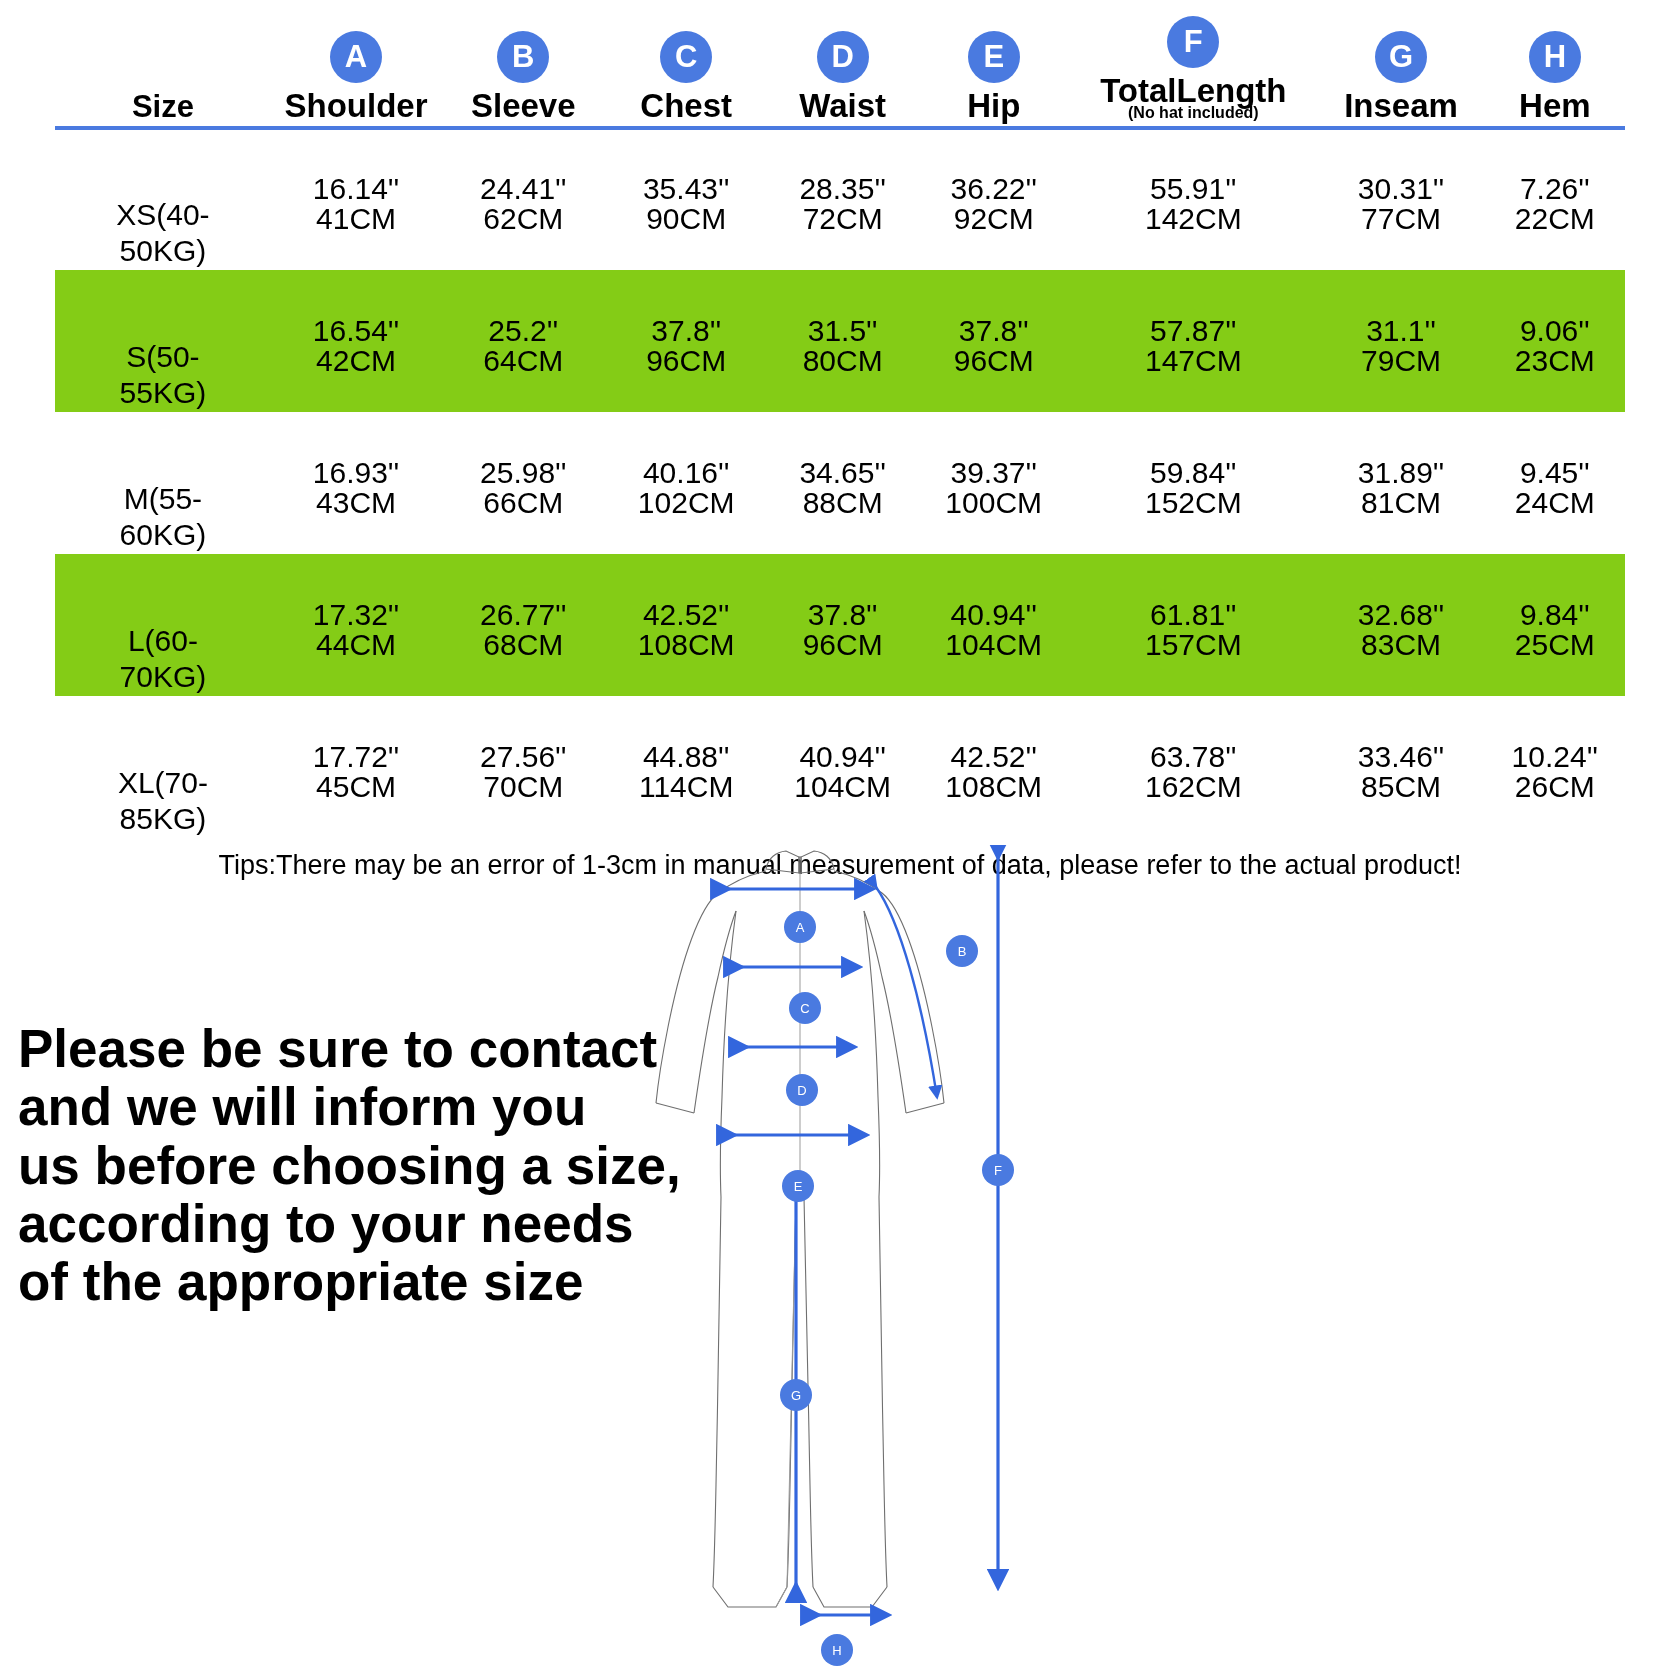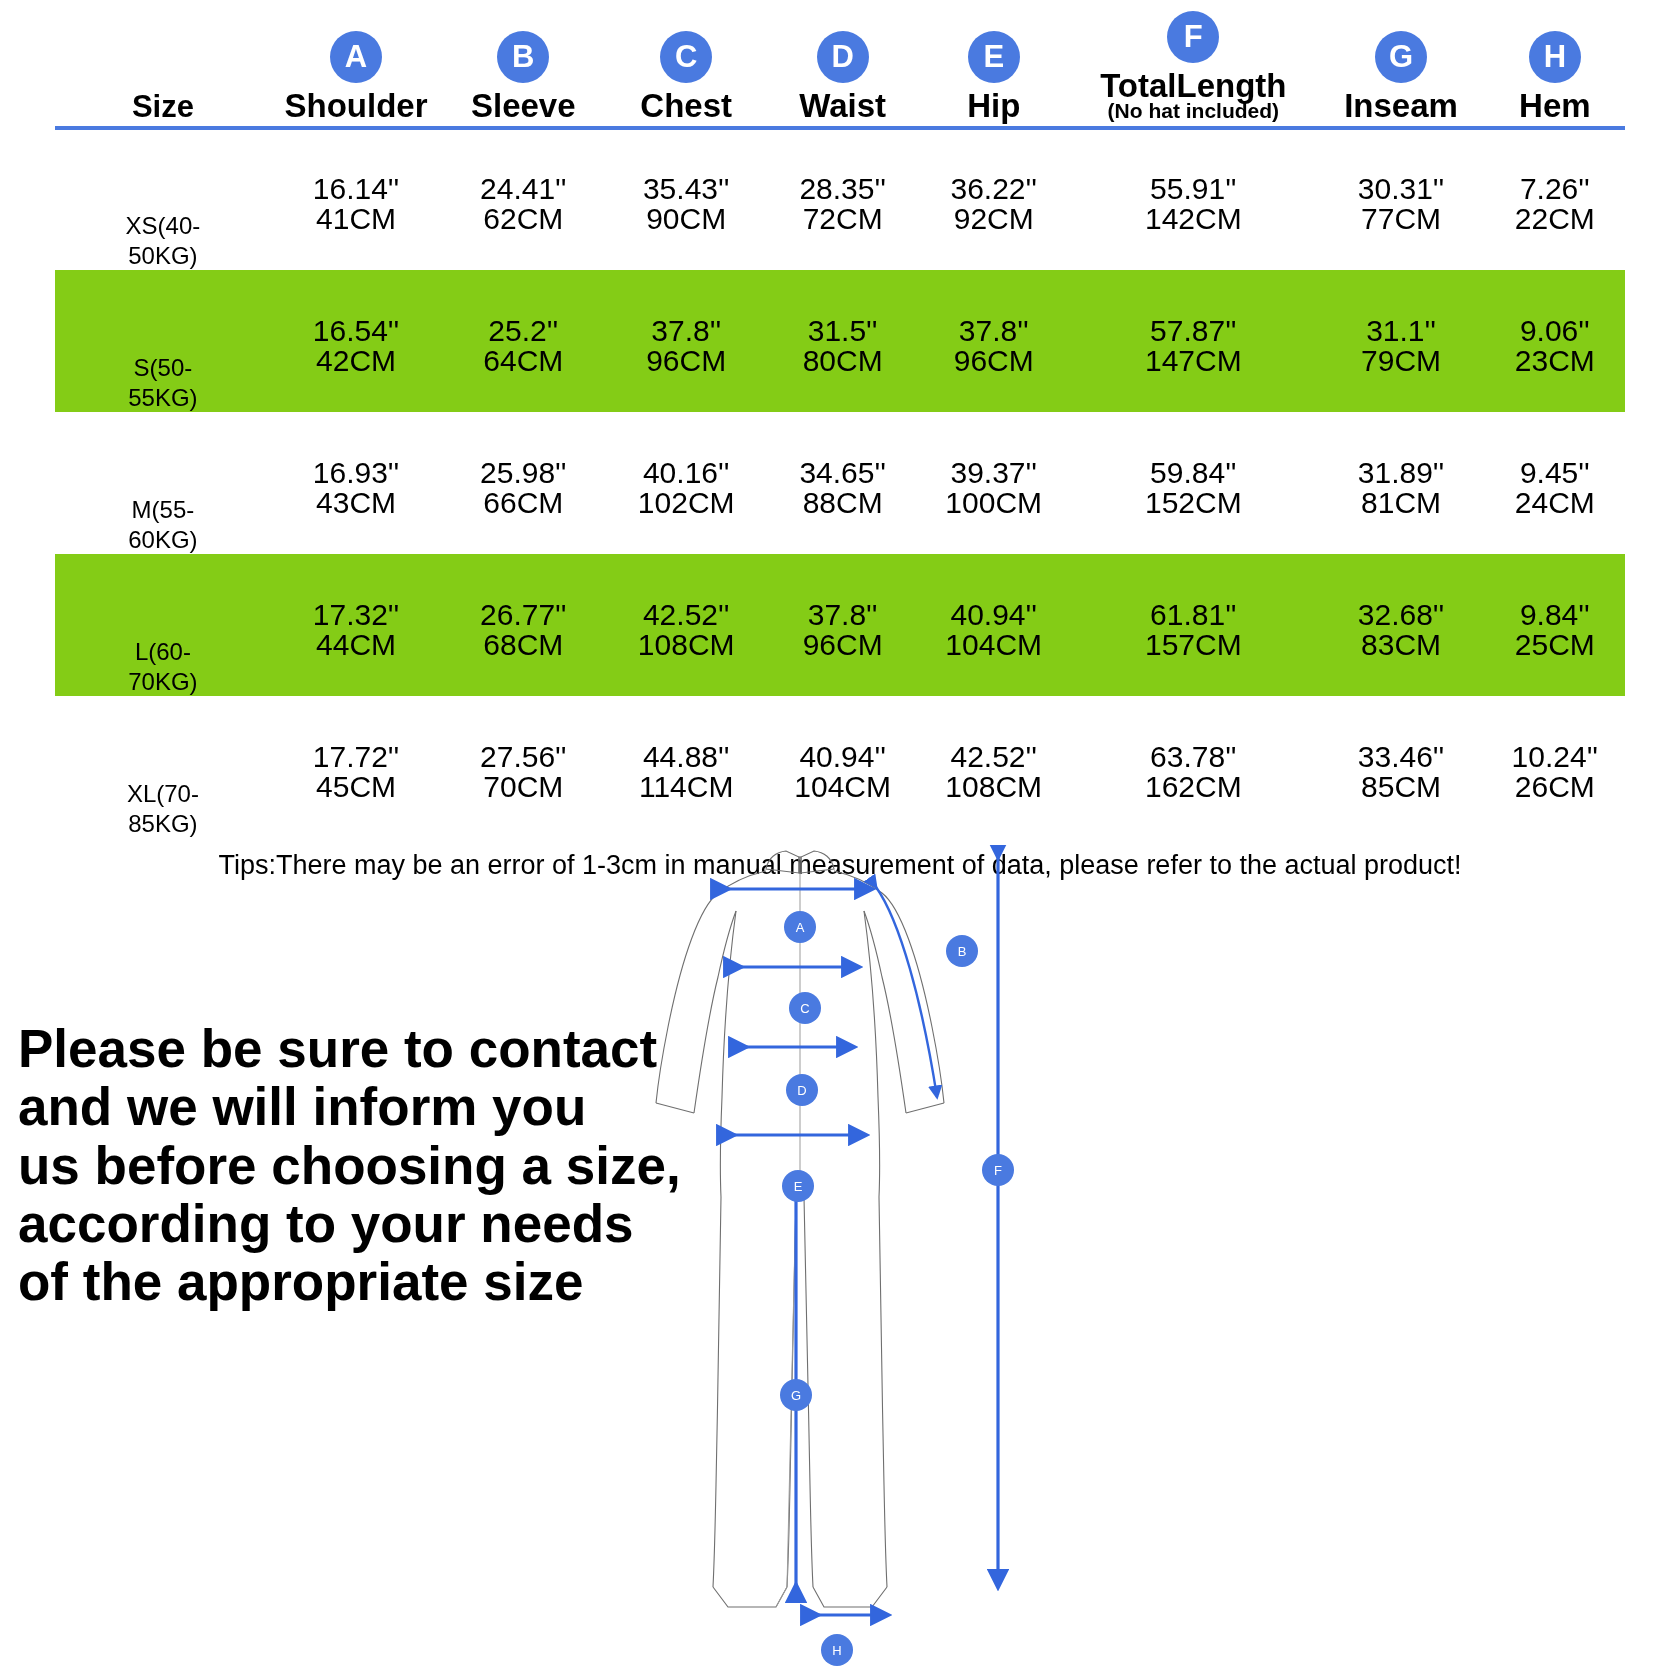--- a/index.html
+++ b/index.html
@@ -49,40 +49,40 @@
     border-radius: 50%;
     background: #4a7ae0;
     color: #ffffff;
     font-size: 31px;
     font-weight: bold;
     text-align: center;
   }
   .hdr-label { display: block; white-space: nowrap; }
   .hdr-sub {
     display: block;
-    font-size: 21px;
+    font-size: 16px;
     font-weight: bold;
     line-height: 1.05;
     margin-top: -2px;
     white-space: nowrap;
   }
   .hdr-size-cell { padding-bottom: 4px; }
   .hdr-size-cell .hdr-label { font-size: 31px; }
 
   tbody tr.band-shaded { background: #84cc16; }
   tbody td {
     text-align: center;
     font-size: 30px;
     line-height: 1.0;
     padding: 0;
     vertical-align: middle;
     white-space: nowrap;
   }
   tbody td.size-cell {
-    font-size: 24px;
+    font-size: 30px;
     line-height: 1.22;
     padding: 0 4px;
   }
   tr.row-in td  { height: 76px; padding-top: 22px; vertical-align: bottom; }
   tr.row-cm td  { height: 66px; padding-bottom: 14px; vertical-align: top; }
   tr.row-in td.size-cell { vertical-align: bottom; padding-bottom: 0; }
 
   .tips {
     text-align: center;
     font-size: 27px;

